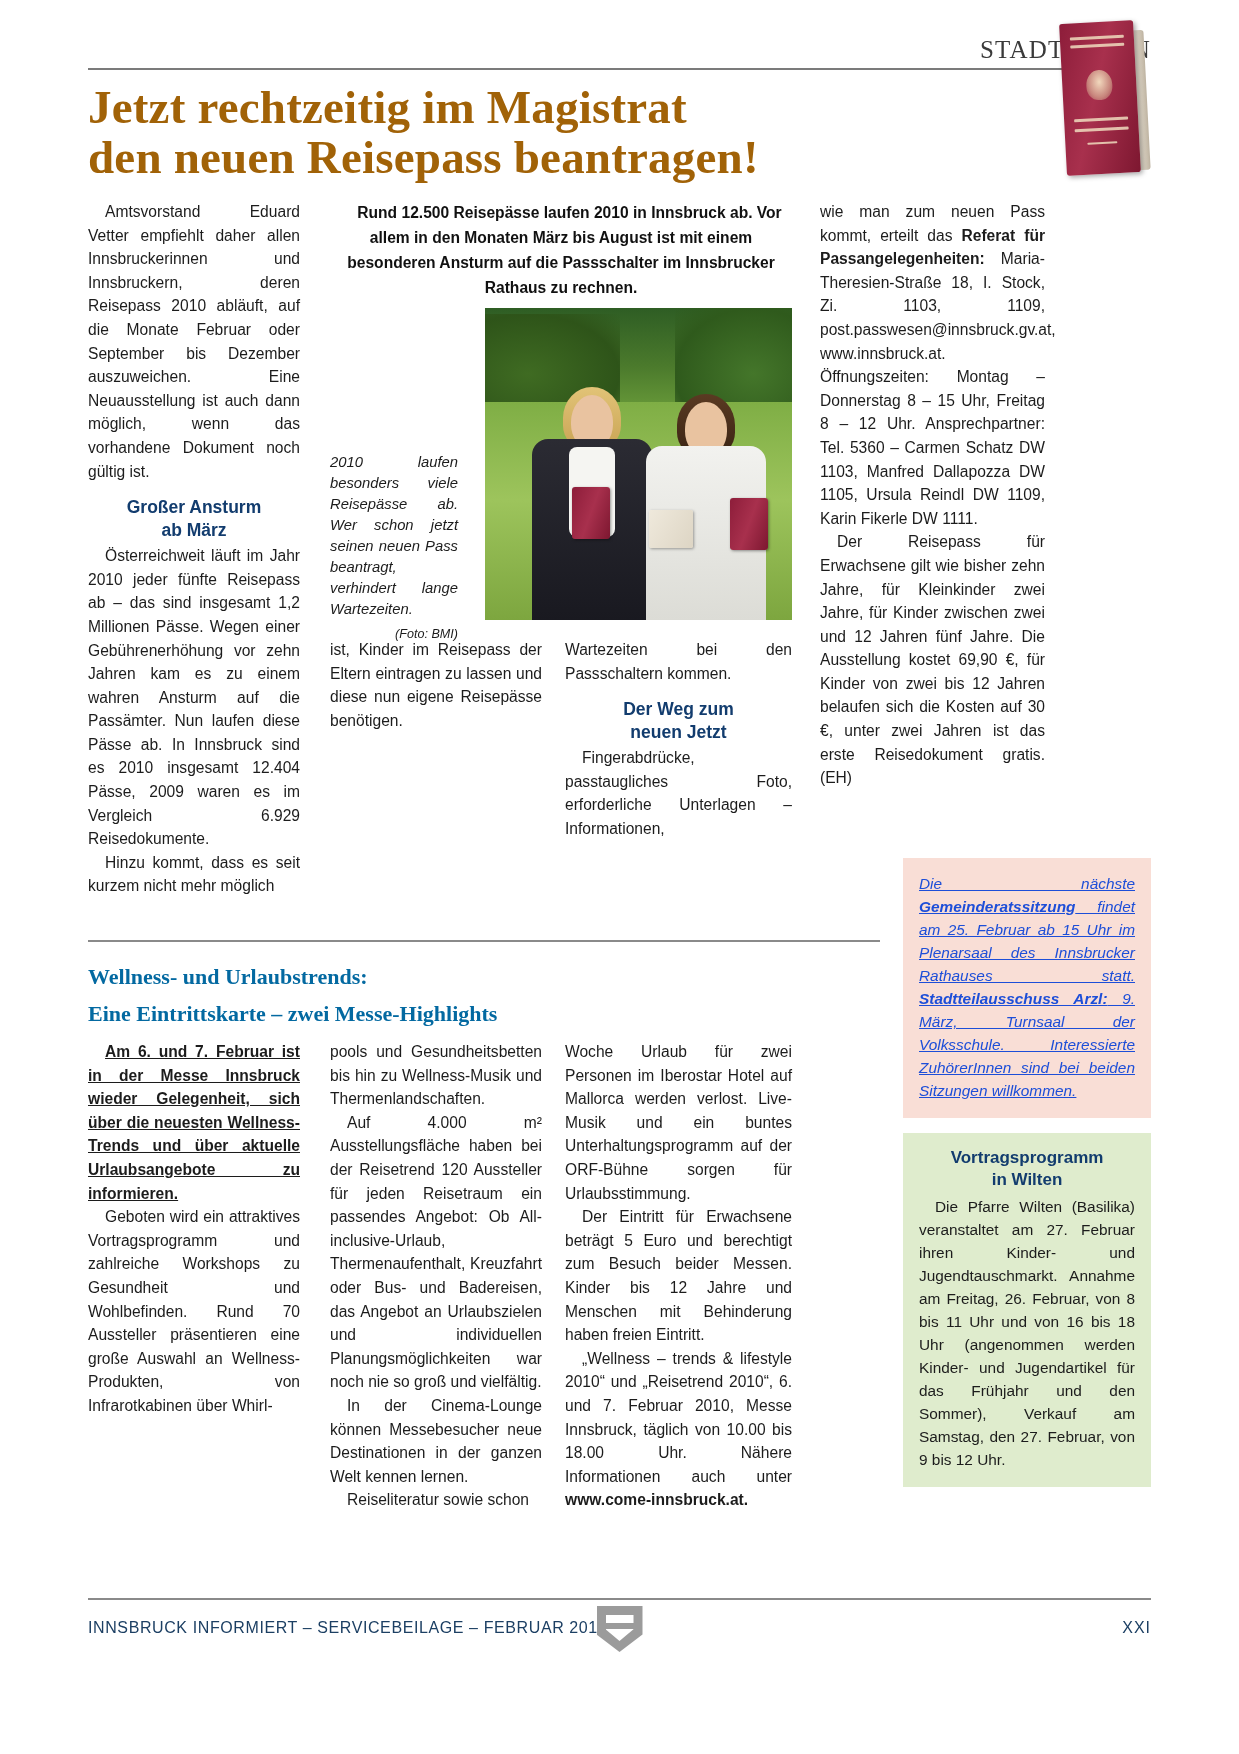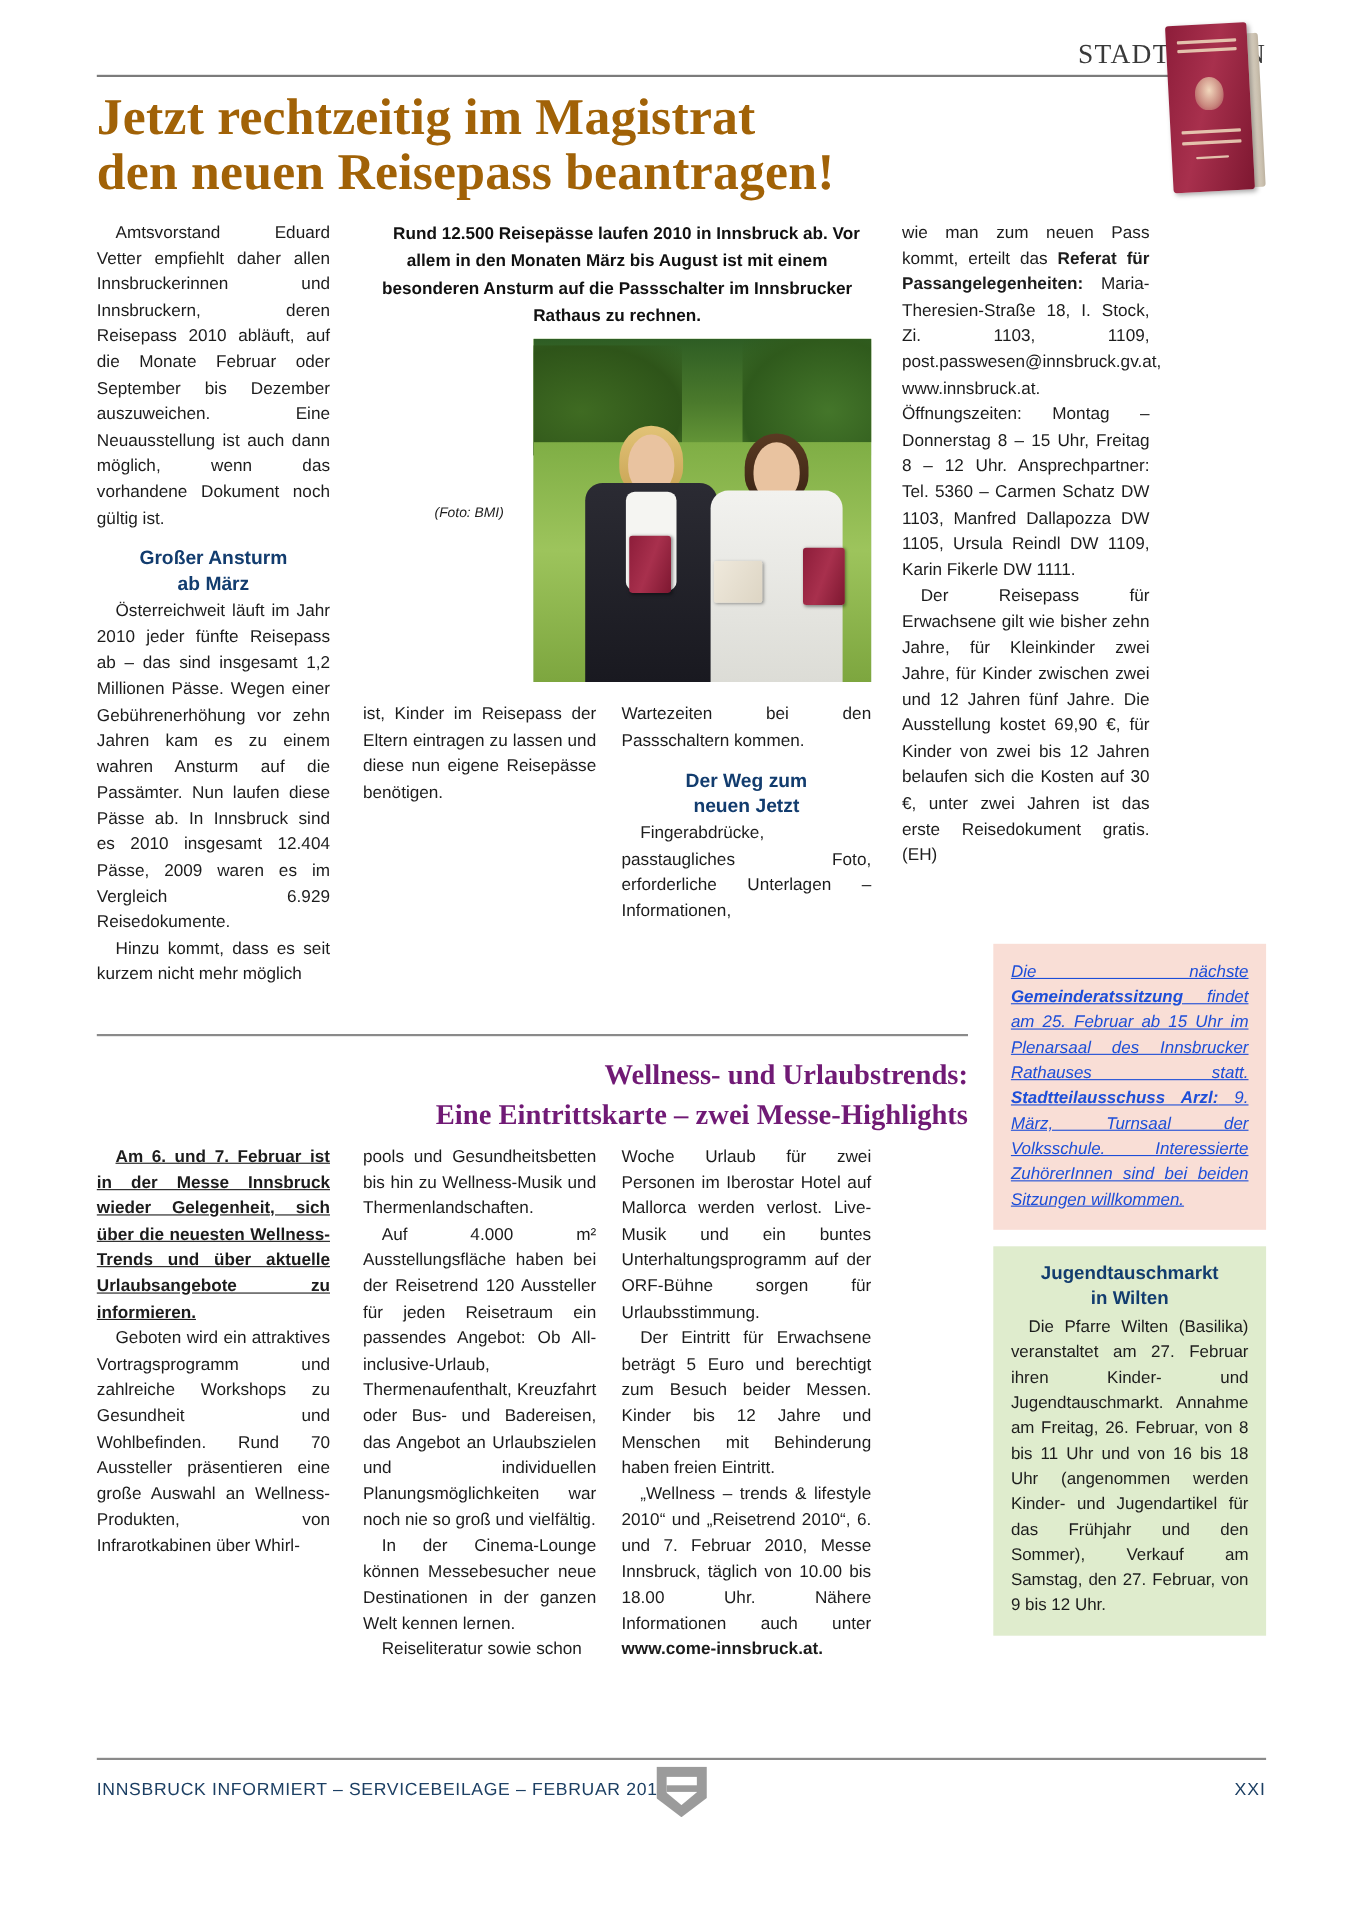--- a/index.html
+++ b/index.html
@@ -271,26 +271,26 @@
     height: 2px;
     background: #8a8a8a;
   }
 
   
   .title2 {
     position: absolute;
     left: 88px;
     top: 958px;
     width: 792px;
-    text-align: right;
+    text-align: left;
     font-family: "Liberation Serif", serif;
     font-weight: bold;
-    font-size: 26px;
+    font-size: 22px;
     line-height: 37px;
-    color: #701a75;
+    color: #0369a1;
   }
   #a2-c1 { left: 88px;  top: 1040px; width: 212px; }
   #a2-c2 { left: 330px; top: 1040px; width: 212px; }
   #a2-c3 { left: 565px; top: 1040px; width: 227px; }
   .bold-lead { font-weight: bold; text-indent: 0; text-decoration: underline; }
   .bold-inline { font-weight: bold; }
 
   
   .box {
     position: absolute;
@@ -417,20 +417,21 @@
     </div>
     <p>Österreichweit läuft im Jahr 2010 jeder fünfte Reisepass ab – das sind insgesamt 1,2 Millionen Pässe. Wegen einer Gebührenerhöhung vor zehn Jahren kam es zu einem wahren Ansturm auf die Passämter. Nun laufen diese Pässe ab. In Innsbruck sind es 2010 insgesamt 12.404 Pässe, 2009 waren es im Vergleich 6.929 Reisedokumente.</p>
     <p>Hinzu kommt, dass es seit kurzem nicht mehr möglich</p>
   </div>
 
   <div class="col" id="a1-lead">
     <p class="lead">Rund 12.500 Reisepässe laufen 2010 in Innsbruck ab. Vor allem in den Monaten März bis August ist mit einem besonderen Ansturm auf die Passschalter im Innsbrucker Rathaus zu rechnen.</p>
   </div>
 
   <div class="caption">
+    <span>2010 laufen besonders viele Reisepässe ab. Wer schon jetzt seinen neuen Pass beantragt, verhindert lange Wartezeiten.</span>
     <span class="credit">(Foto: BMI)</span>
   </div>
 
   <div class="photo">
     <div class="ph-sky"></div>
     <div class="ph-bush"></div>
     <div class="ph-bush2"></div>
     <div class="ph-grass"></div>
 
     <div class="person p1">
@@ -492,21 +493,21 @@
     <p>Der Eintritt für Erwachsene beträgt 5 Euro und berechtigt zum Besuch beider Messen. Kinder bis 12 Jahre und Menschen mit Behinderung haben freien Eintritt.</p>
     <p><span>„Wellness – trends &amp; lifestyle 2010“ und „Reisetrend 2010“, 6. und 7. Februar 2010, Messe Innsbruck, täglich von 10.00 bis 18.00 Uhr. Nähere Informationen auch unter </span><span class="bold-inline">www.come-innsbruck.at.</span></p>
   </div>
 
   <div class="box box-pink">
     <p class="noindent"><span>Die nächste </span><span class="bold-inline">Gemeinderatssitzung</span><span> findet am 25. Februar ab 15 Uhr im Plenarsaal des Innsbrucker Rathauses statt. </span><span class="bold-inline">Stadtteilausschuss Arzl:</span><span> 9. März, Turnsaal der Volksschule. Interessierte ZuhörerInnen sind bei beiden Sitzungen willkommen.</span></p>
   </div>
 
   <div class="box box-green">
     <div class="box-title">
-      <div>Jugendtauschmarkt</div>
+      <div>Vortragsprogramm</div>
       <div>in Wilten</div>
     </div>
     <p>Die Pfarre Wilten (Basilika) veranstaltet am 27. Februar ihren Kinder- und Jugendtauschmarkt. Annahme am Freitag, 26. Februar, von 8 bis 11 Uhr und von 16 bis 18 Uhr (angenommen werden Kinder- und Jugendartikel für das Frühjahr und den Sommer), Verkauf am Samstag, den 27. Februar, von 9 bis 12 Uhr.</p>
   </div>
 
   <div class="footer-rule"></div>
   <div class="footer-left">INNSBRUCK INFORMIERT – SERVICEBEILAGE – FEBRUAR 2010</div>
   <div class="footer-logo">
     <div class="fl-shield"></div>
     <div class="fl-inner"></div>

